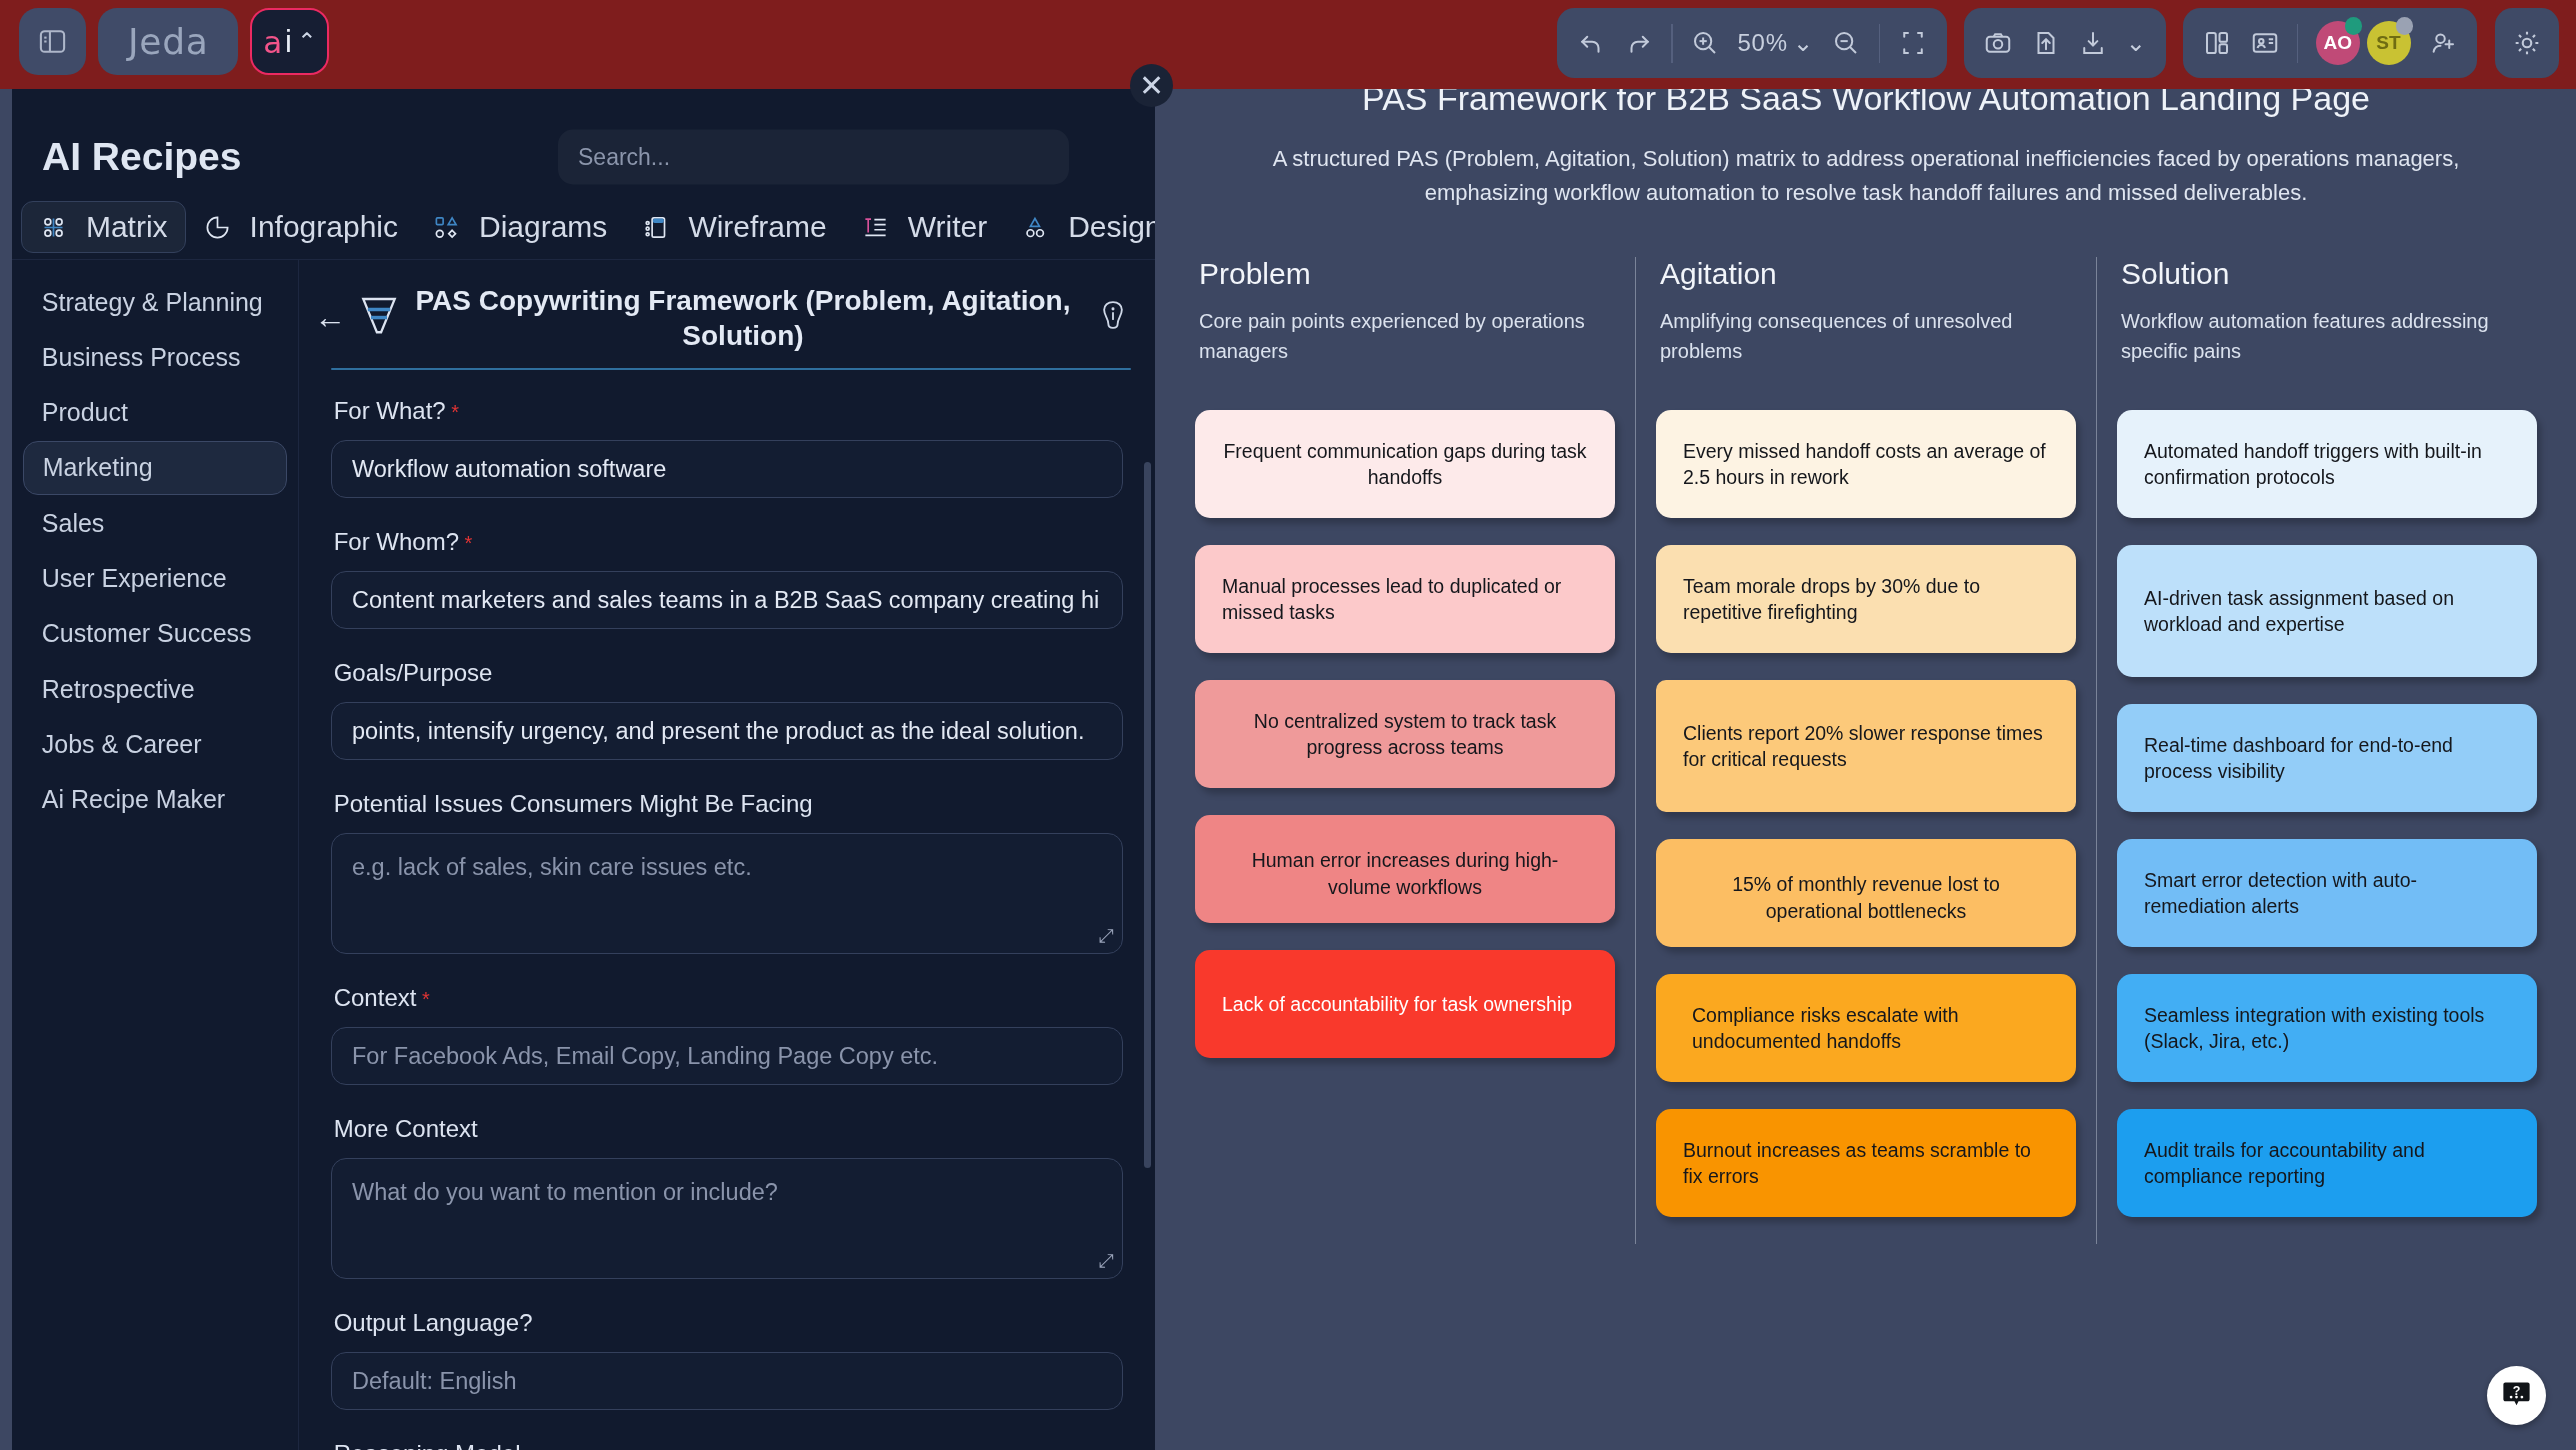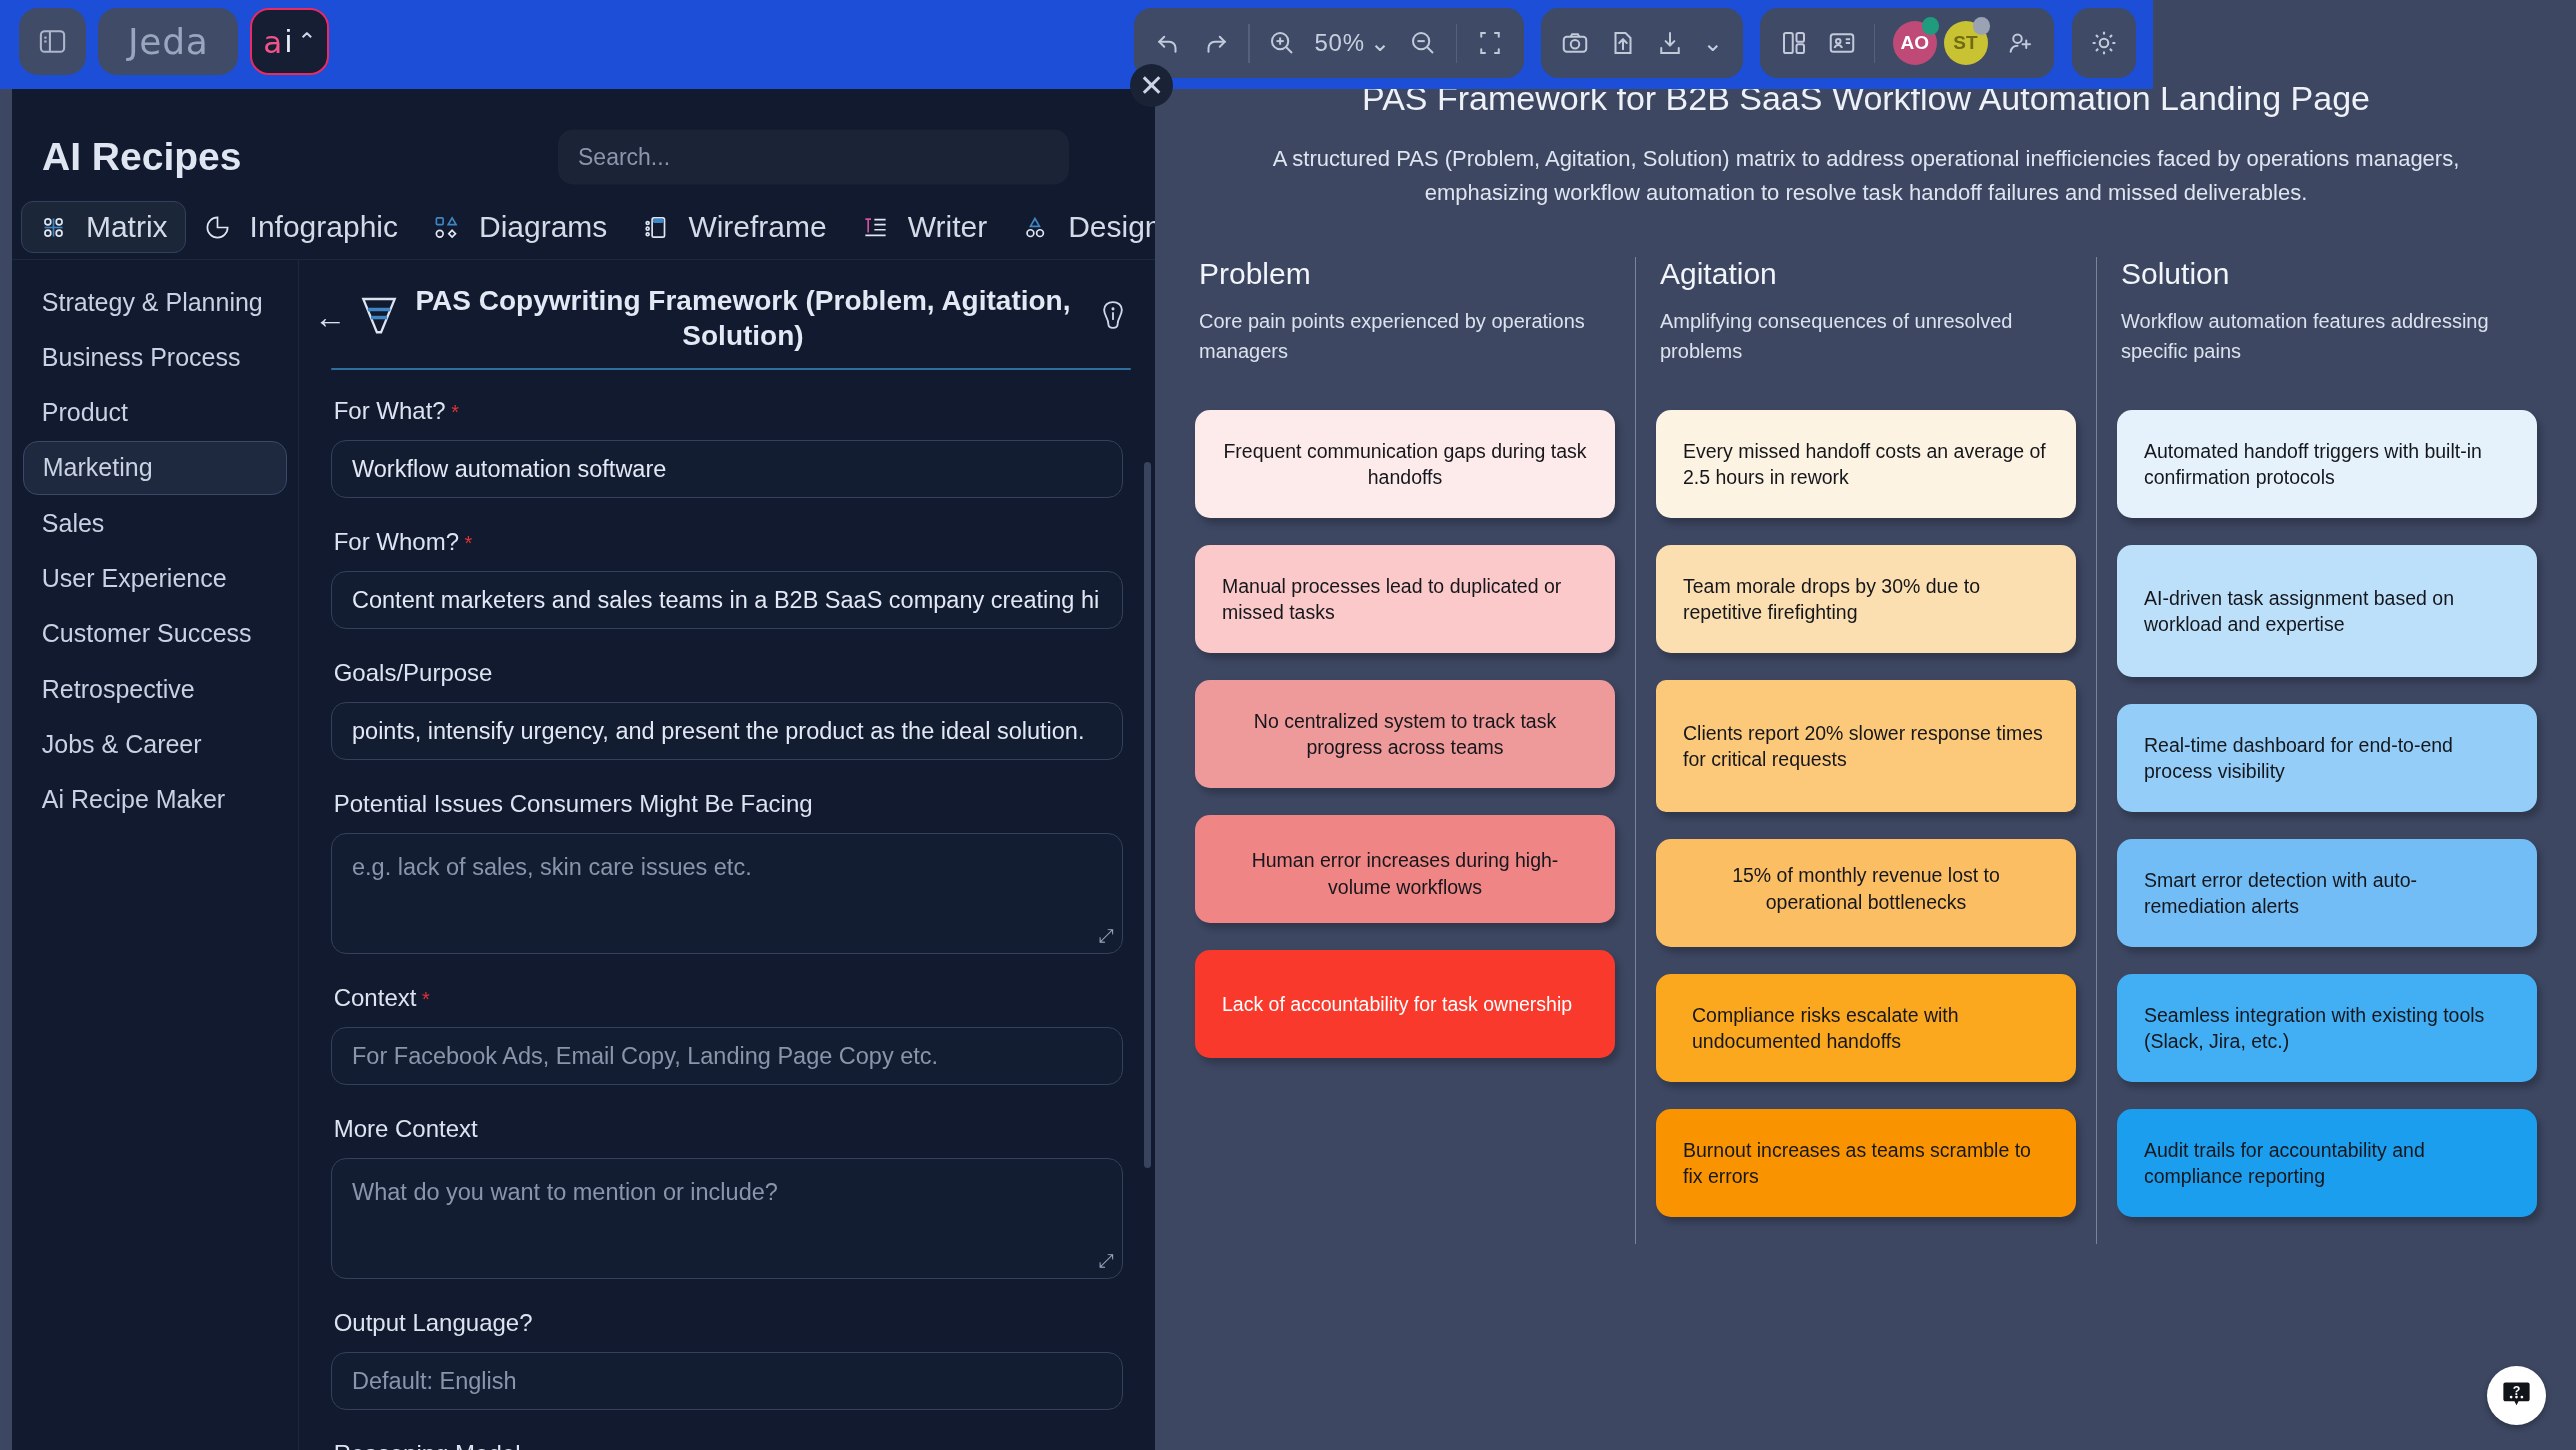--- a/index.html
+++ b/index.html
@@ -5,22 +5,22 @@
   * { box-sizing: border-box; margin: 0; padding: 0; }
   html, body {
     width: 2576px; height: 1451px;
     background: #3d4762;
     font-family: "Liberation Sans", sans-serif;
     overflow: hidden;
   }
 
   
   #topbar {
-    position: absolute; top: 0; left: 0; width: 2153px; height: 89px;
-    background: #1d4ed8;
+    position: absolute; top: 0; left: 0; width: 2576px; height: 89px;
+    background: #7f1d1d;
     z-index: 30;
   }
   .tb-left { position: absolute; left: 19px; top: 8px; display: flex; align-items: center; gap: 12px; }
   .tb-chip {
     height: 67px; border-radius: 19px; background: #404b68;
     display: flex; align-items: center; justify-content: center;
     color: #aeb7ca;
   }
   .tb-panel-btn { width: 67px; }
   .tb-brand { padding: 0 30px; font-size: 36px; color: #9aa6bd; letter-spacing: 0.7px; position: relative; font-family: "DejaVu Sans", sans-serif; }
@@ -345,21 +345,21 @@
         <div class="cards">
           <div class="card tl" style="background: rgb(253, 243, 227); color: rgb(21, 23, 28); min-height: 108px; align-items: center;">
             <span>Every missed handoff costs an average of 2.5 hours in rework</span>
           </div>
           <div class="card tl" style="background: rgb(251, 223, 176); color: rgb(21, 23, 28); min-height: 108px; align-items: center;">
             <span>Team morale drops by 30% due to repetitive firefighting</span>
           </div>
           <div class="card tl" style="background: rgb(252, 201, 122); color: rgb(21, 23, 28); min-height: 132px; align-items: center; border-radius: 10px;">
             <span>Clients report 20% slower response times for critical requests</span>
           </div>
-          <div class="card tc" style="background: rgb(252, 190, 99); color: rgb(21, 23, 28); min-height: 108px; align-items: flex-start;">
+          <div class="card tc" style="background: rgb(252, 190, 99); color: rgb(21, 23, 28); min-height: 108px; align-items: flex-end;">
             <span>15% of monthly revenue lost to operational bottlenecks</span>
           </div>
           <div class="card tl" style="background: rgb(251, 168, 31); color: rgb(21, 23, 28); min-height: 108px; align-items: center; padding-left: 36px;">
             <span>Compliance risks escalate with undocumented handoffs</span>
           </div>
           <div class="card tl" style="background: rgb(249, 148, 0); color: rgb(21, 23, 28); min-height: 108px; align-items: center;">
             <span>Burnout increases as teams scramble to fix errors</span>
           </div>
         </div>
       </div>

